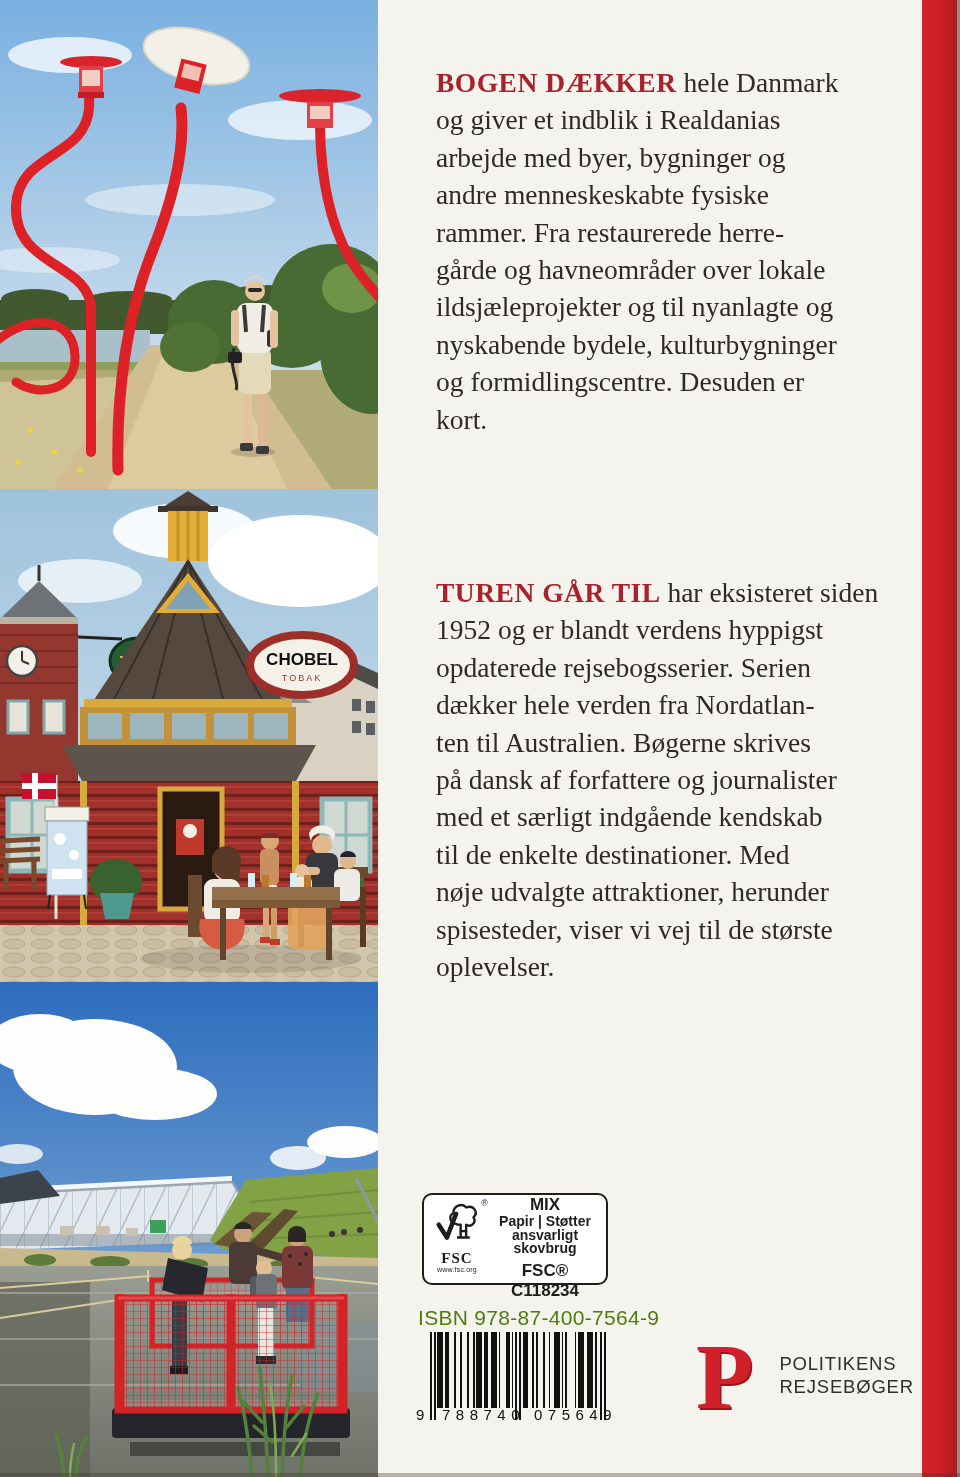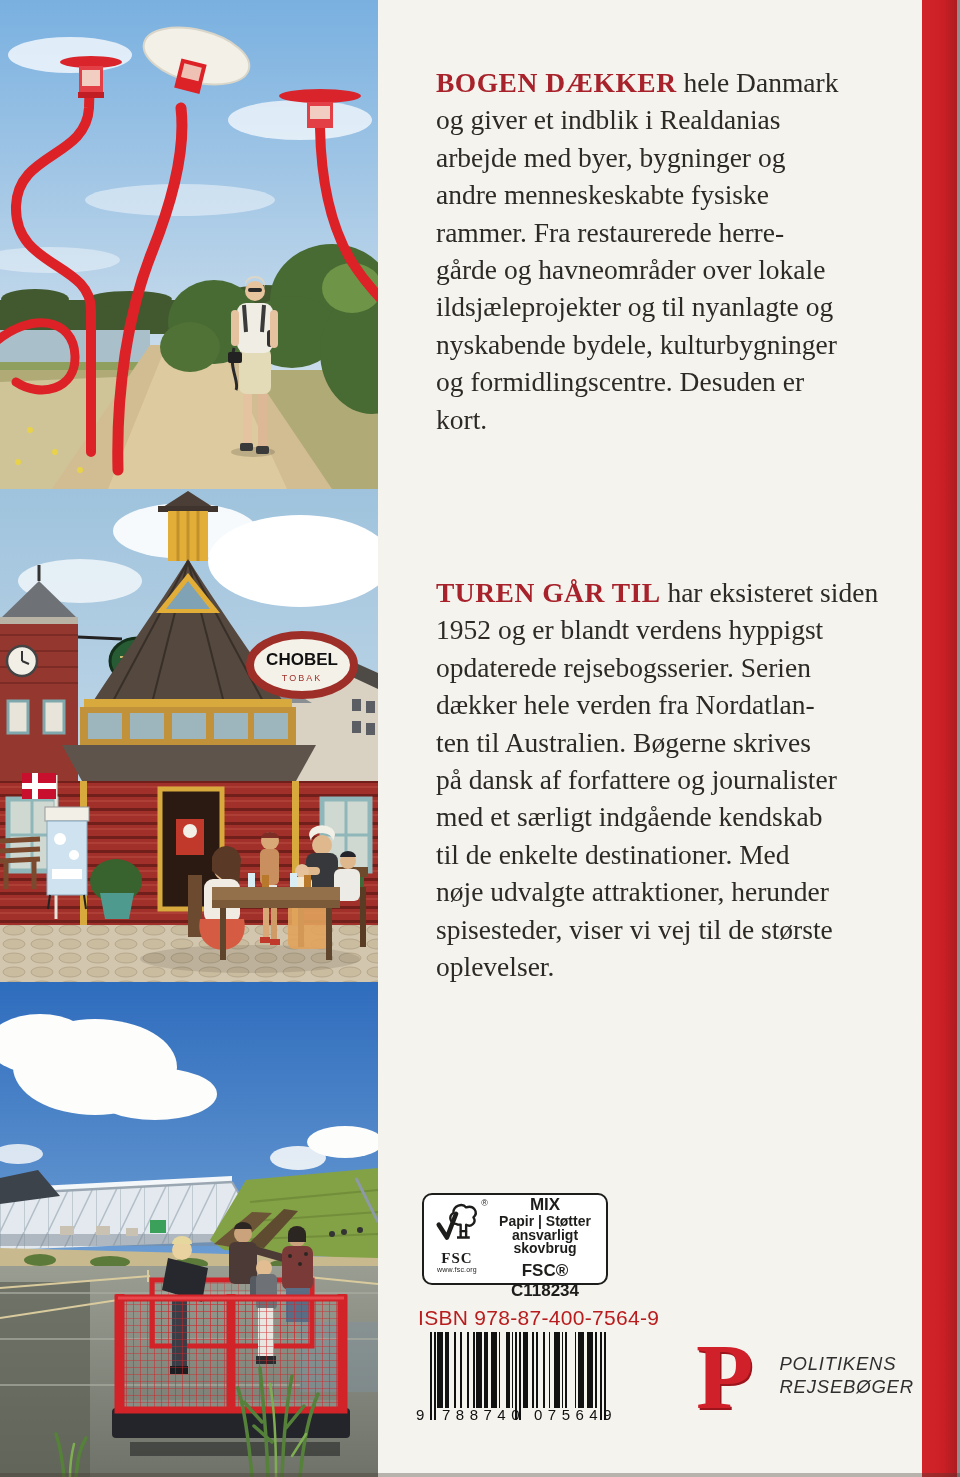--- a/index.html
+++ b/index.html
@@ -29,34 +29,34 @@
   #fsc-acronym{font-family:"Liberation Serif", serif;font-weight:bold;font-size:15px;
                letter-spacing:1px;line-height:16px;margin-top:7px;}
   #fsc-url{font-size:7px;letter-spacing:.2px;}
   #fsc-right{flex:1;display:flex;flex-direction:column;align-items:center;
              text-align:center;padding-right:6px;}
   #fsc-mix{font-weight:bold;font-size:17px;line-height:20px;}
   .fsc-small{font-weight:bold;font-size:14px;line-height:13.5px;}
   #fsc-code{font-weight:bold;font-size:17px;margin-top:5px;}
   
   #isbn-label{position:absolute;left:40px;top:1306px;font-family:"Liberation Sans", sans-serif;
-              font-size:21px;color:#b91c1c;letter-spacing:.3px;}
+              font-size:21px;color:#4d7c0f;letter-spacing:.3px;}
   #barcode{position:absolute;left:38px;top:1332px;width:204px;height:102px;}
   #barcode svg{position:absolute;left:14px;top:0;}
   .bc-digit{position:absolute;top:74px;font-family:"Liberation Sans", sans-serif;
             font-size:15px;color:#111;}
   #bc-d0{left:0px;}
   #bc-d1{left:26px;width:80px;letter-spacing:5.5px;}
   #bc-d2{left:118px;width:80px;letter-spacing:5.5px;}
   
   #publisher{position:absolute;left:318px;top:1340px;display:flex;align-items:flex-start;}
   #pub-p{font-family:"Liberation Serif", serif;font-weight:bold;font-size:94px;line-height:72px;
          color:#d0202a;text-shadow:1.5px 1.5px 0 #9c151c;}
   #pub-name{margin-left:26px;margin-top:12px;font-family:"Liberation Sans", sans-serif;
-            font-size:18.5px;line-height:23px;color:#2f2f2f;letter-spacing:.8px;text-align:left;font-style:italic;}
+            font-size:18.5px;line-height:23px;color:#2f2f2f;letter-spacing:.8px;text-align:left;}
   
   #spine{position:absolute;left:922px;top:0;width:35px;height:1477px;
          background:linear-gradient(90deg,#d2232a 0%,#cb1f26 60%,#ad1a21 100%);}
   #edge{position:absolute;left:957px;top:0;width:3px;height:1477px;background:#8e8e90;}
   #bottom-shadow{position:absolute;left:0;top:1473px;width:960px;height:4px;
                  background:rgba(70,58,48,.35);}
 </style>
 </head>
 <body>
 

